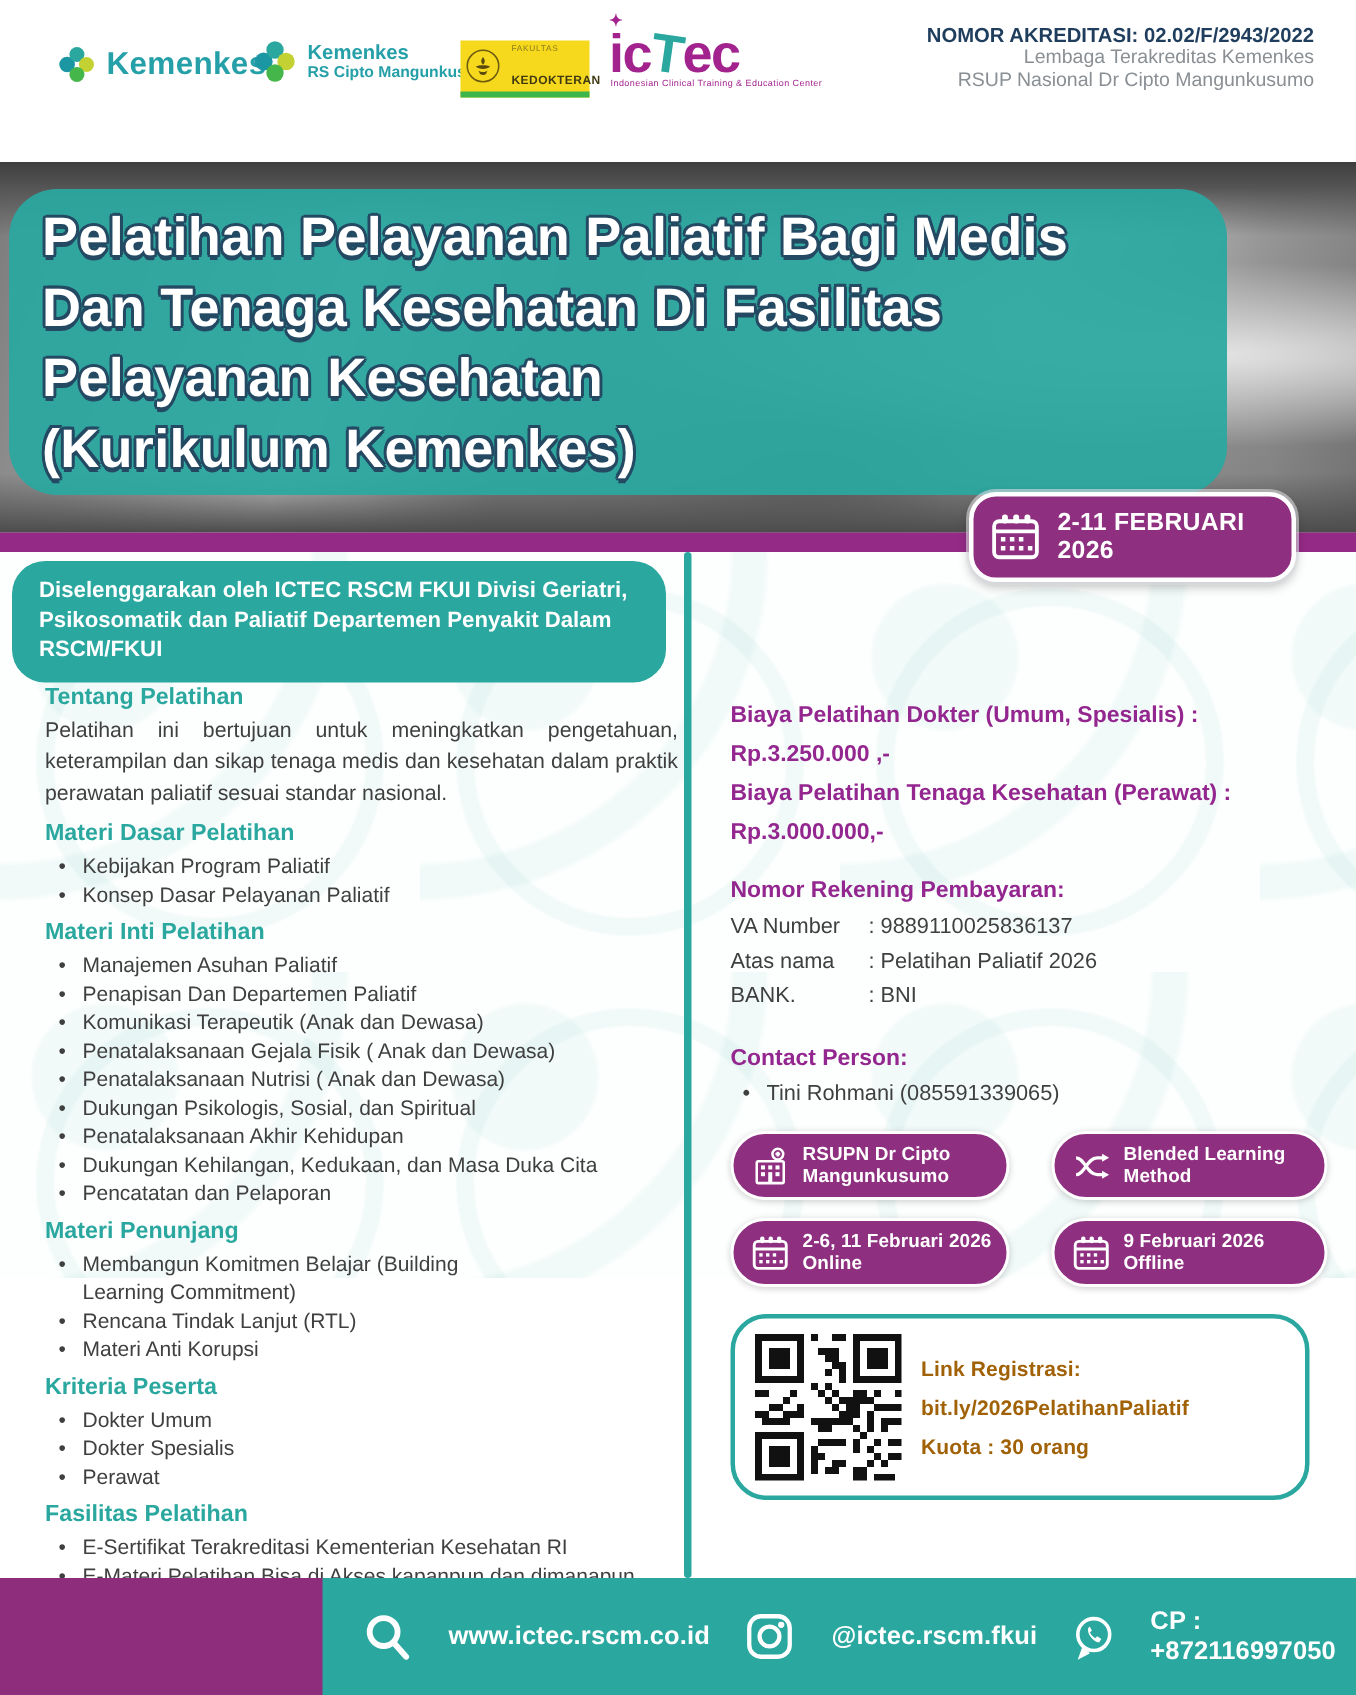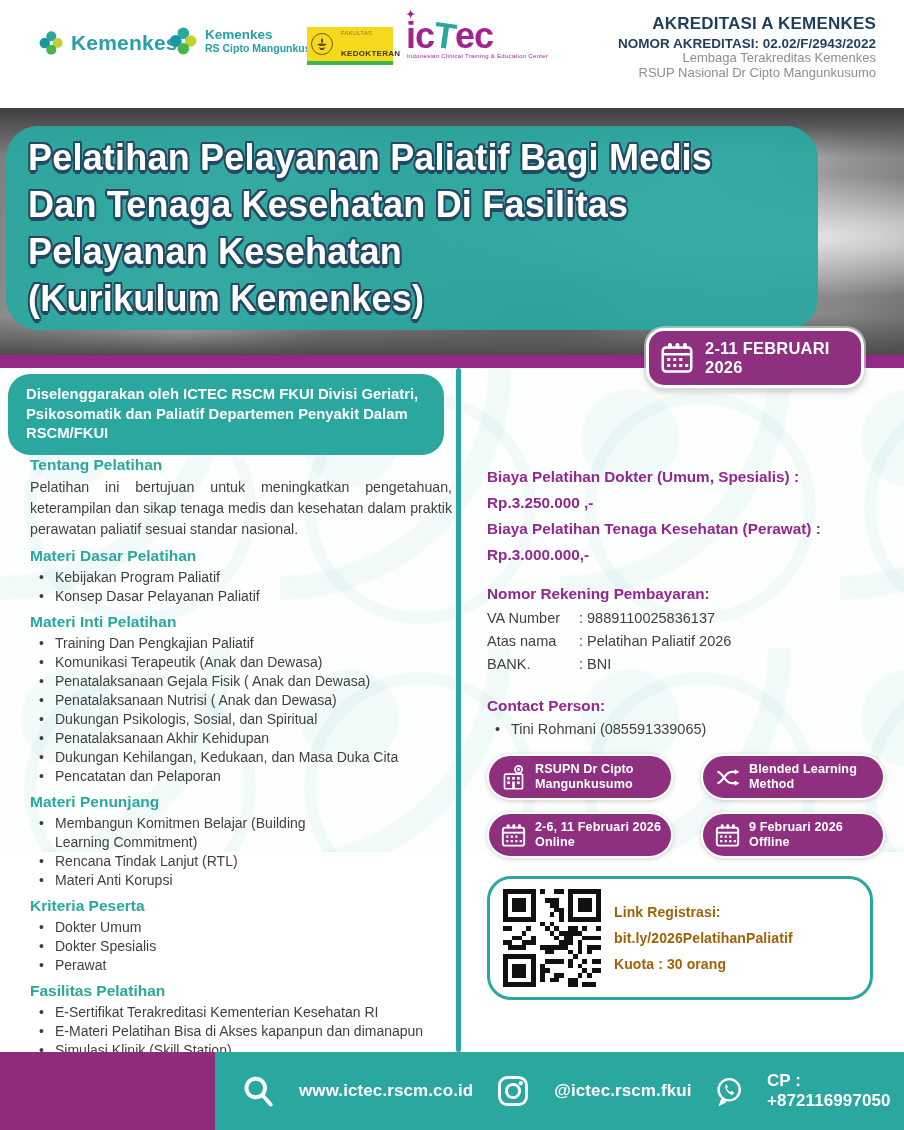--- a/index.html
+++ b/index.html
@@ -163,21 +163,20 @@
     </div>
 
     <div class="logo logo-ictec">
       <div class="ictec-word">
         <span class="spark"></span><span>ic</span><span class="leaf">T</span><span>ec</span>
       </div>
       <div class="ictec-tag">Indonesian Clinical Training &amp; Education Center</div>
     </div>
 
     <div class="accred">
-      <div class="accred-title">AKREDITASI A KEMENKES</div>
       <div class="accred-number">NOMOR AKREDITASI: 02.02/F/2943/2022</div>
       <div class="accred-org">Lembaga Terakreditas Kemenkes</div>
       <div class="accred-org">RSUP Nasional Dr Cipto Mangunkusumo</div>
     </div>
   </div>
 
   <div class="banner">
     <div class="title-overlay">
       <h1>
         <span>Pelatihan Pelayanan Paliatif Bagi Medis</span>
@@ -224,21 +223,22 @@
       <section>
         <h3>Materi Dasar Pelatihan</h3>
         <ul>
             <li>Kebijakan Program Paliatif</li>
             <li>Konsep Dasar Pelayanan Paliatif</li>
           </ul>
       </section>
       <section>
         <h3>Materi Inti Pelatihan</h3>
         <ul>
-            <li>Training Dan Pengkajian Paliatif</li>
+            <li>Manajemen Asuhan Paliatif</li>
+            <li>Penapisan Dan Departemen Paliatif</li>
             <li>Komunikasi Terapeutik (Anak dan Dewasa)</li>
             <li>Penatalaksanaan Gejala Fisik ( Anak dan Dewasa)</li>
             <li>Penatalaksanaan Nutrisi ( Anak dan Dewasa)</li>
             <li>Dukungan Psikologis, Sosial, dan Spiritual</li>
             <li>Penatalaksanaan Akhir Kehidupan</li>
             <li>Dukungan Kehilangan, Kedukaan, dan Masa Duka Cita</li>
             <li>Pencatatan dan Pelaporan</li>
           </ul>
       </section>
       <section>

